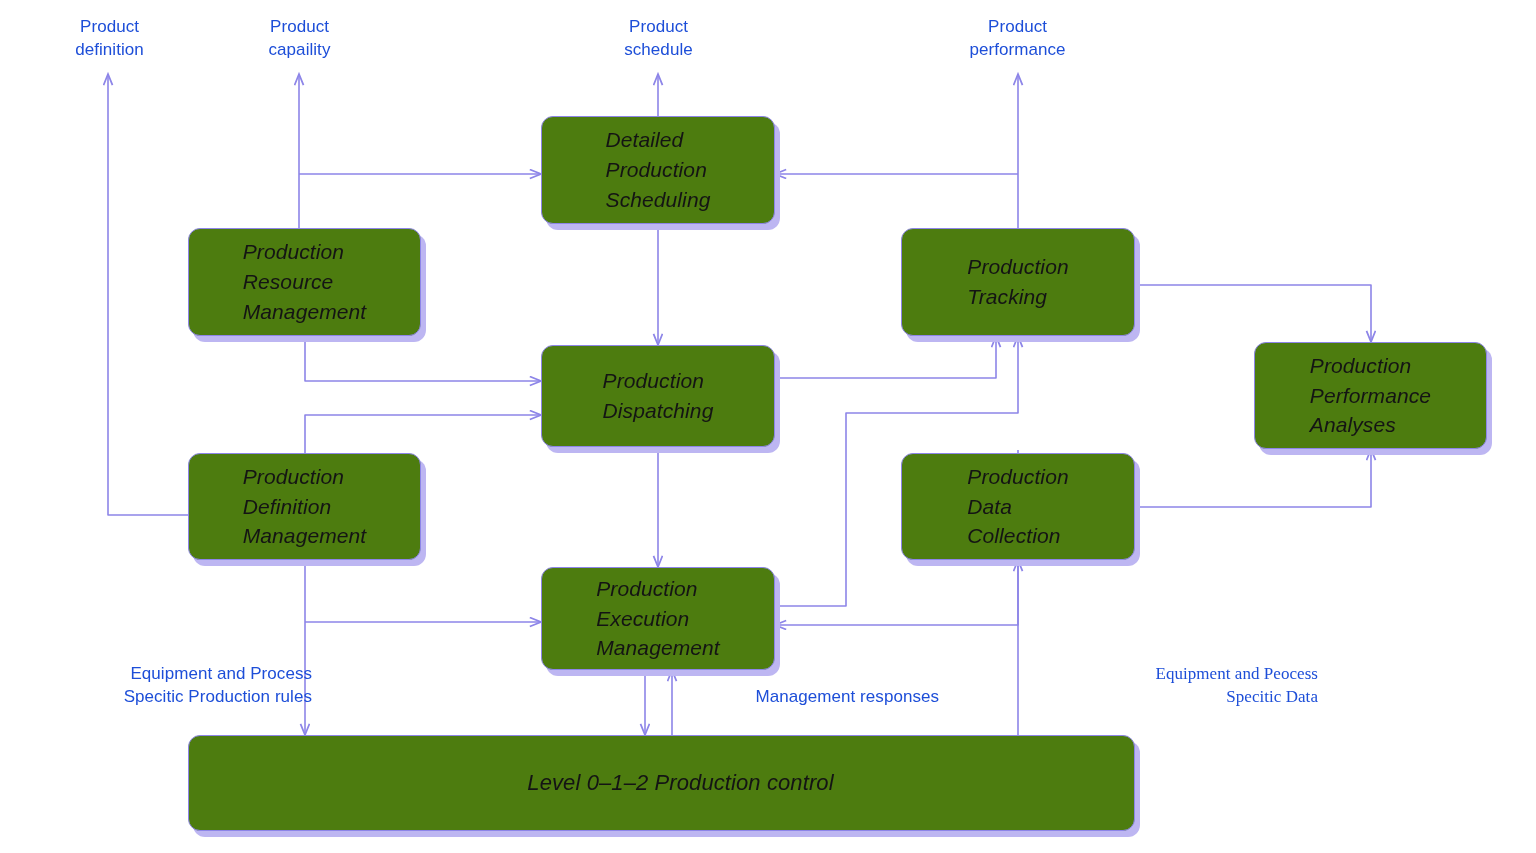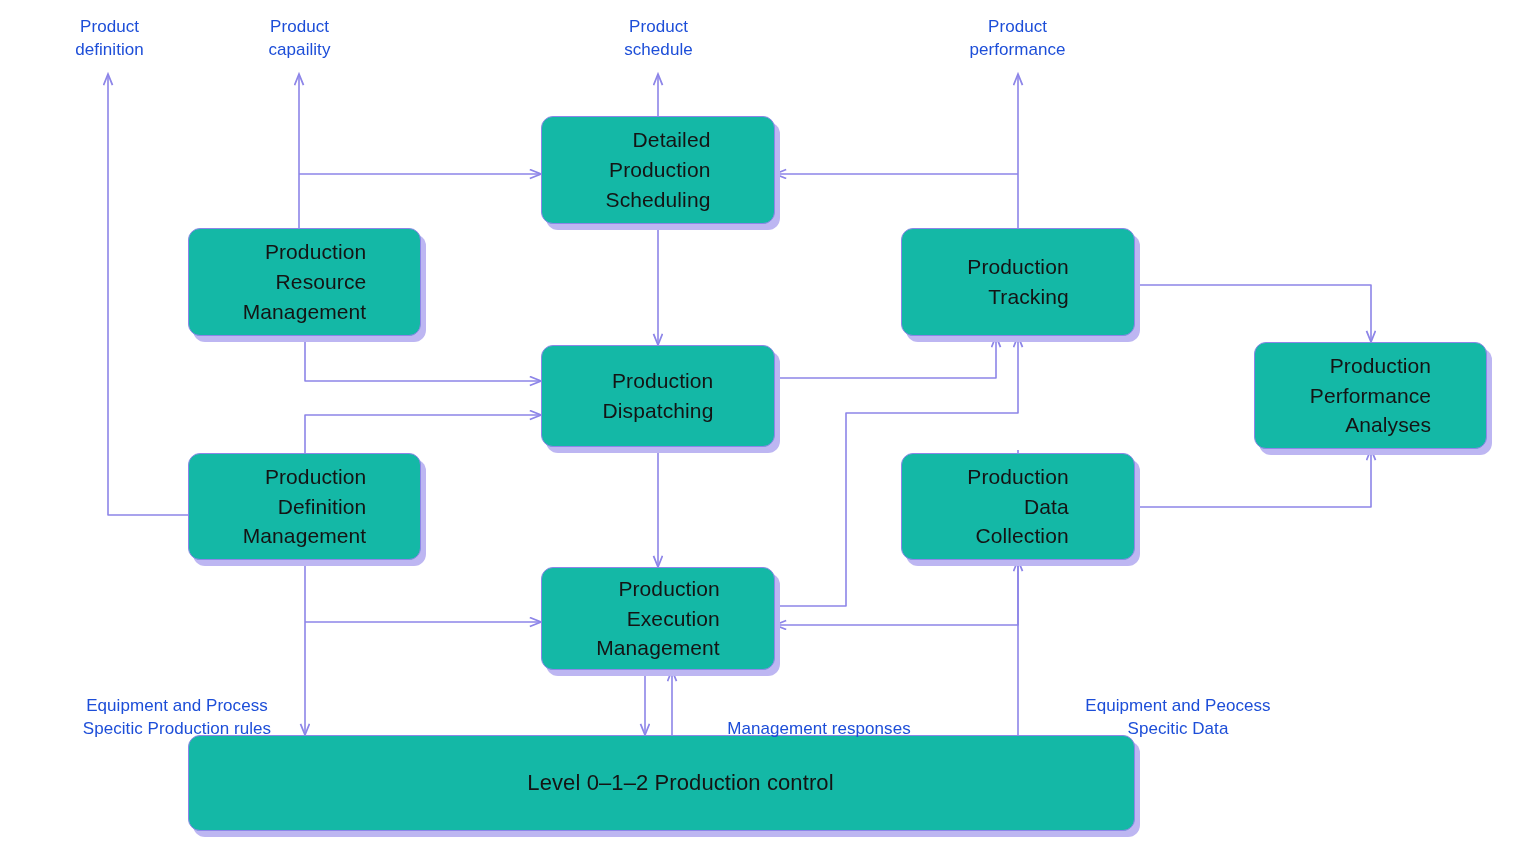--- a/index.html
+++ b/index.html
@@ -20,53 +20,54 @@
     position: absolute;
     left: 0;
     top: 0;
     width: 1536px;
     height: 853px;
     pointer-events: none;
   }
   .node {
     position: absolute;
     box-sizing: border-box;
-    background: #14b8a6;
+    background: #4d7c0f;
     border: 1.6px solid #8d85e8;
     border-radius: 12px;
     box-shadow: 5px 6px 0 0 #bdb6f2;
     display: flex;
     align-items: center;
     justify-content: center;
-    text-align: right;
+    text-align: left;
     color: #141414;
     font-size: 21px;
     line-height: 1.42;
     letter-spacing: 0.1px;
     z-index: 3;
+    font-style: italic;
   }
   .node .nlabel {
     white-space: pre-line;
     padding: 0 8px;
   }
   .node.wide {
     font-size: 22px;
     padding-left: 38px;
   }
   .edge-label {
     position: absolute;
     color: #1d4ed8;
     font-size: 17px;
     line-height: 1.38;
     white-space: pre-line;
     z-index: 4;
     letter-spacing: 0.05px;
   }
   .edge-label.center { text-align: center; }
-  .edge-label.left { text-align: center; margin-top: 32px; }
+  .edge-label.left { text-align: right; }
 </style>
 </head>
 <body>
 
 <div id="stage">
 
   <svg id="wires" viewBox="0 0 1536 853" xmlns="http://www.w3.org/2000/svg">
     <defs>
       <marker id="ah" markerWidth="9" markerHeight="9" refX="7.4" refY="3.2" orient="auto" markerUnits="strokeWidth">
         <path d="M0.4,0.4 L7.4,3.2 L0.4,6.0" fill="none" stroke="#8d85e8" stroke-width="1.1"></path>
@@ -178,16 +179,16 @@
   <div class="node wide" style="left:188px; top:735px; width:947px; height:96px;">
     <span class="nlabel">Level 0–1–2 Production control</span>
   </div>
 
   <div class="edge-label left" style="left:42px; top:662px; width:270px;">Equipment and Process
 Specitic Production rules</div>
 
 
   <div class="edge-label left" style="left:699px; top:685px; width:240px;">Management responses</div>
 
-  <div class="edge-label left" style="left:1038px; top:662px; width:280px;">Equipment and Peocess
+  <div class="edge-label left" style="left:1038px; top:662px; width:280px;font-family:Liberation Serif, serif;">Equipment and Peocess
 Specitic Data</div>
 
 </div>
 
 </body></html>

